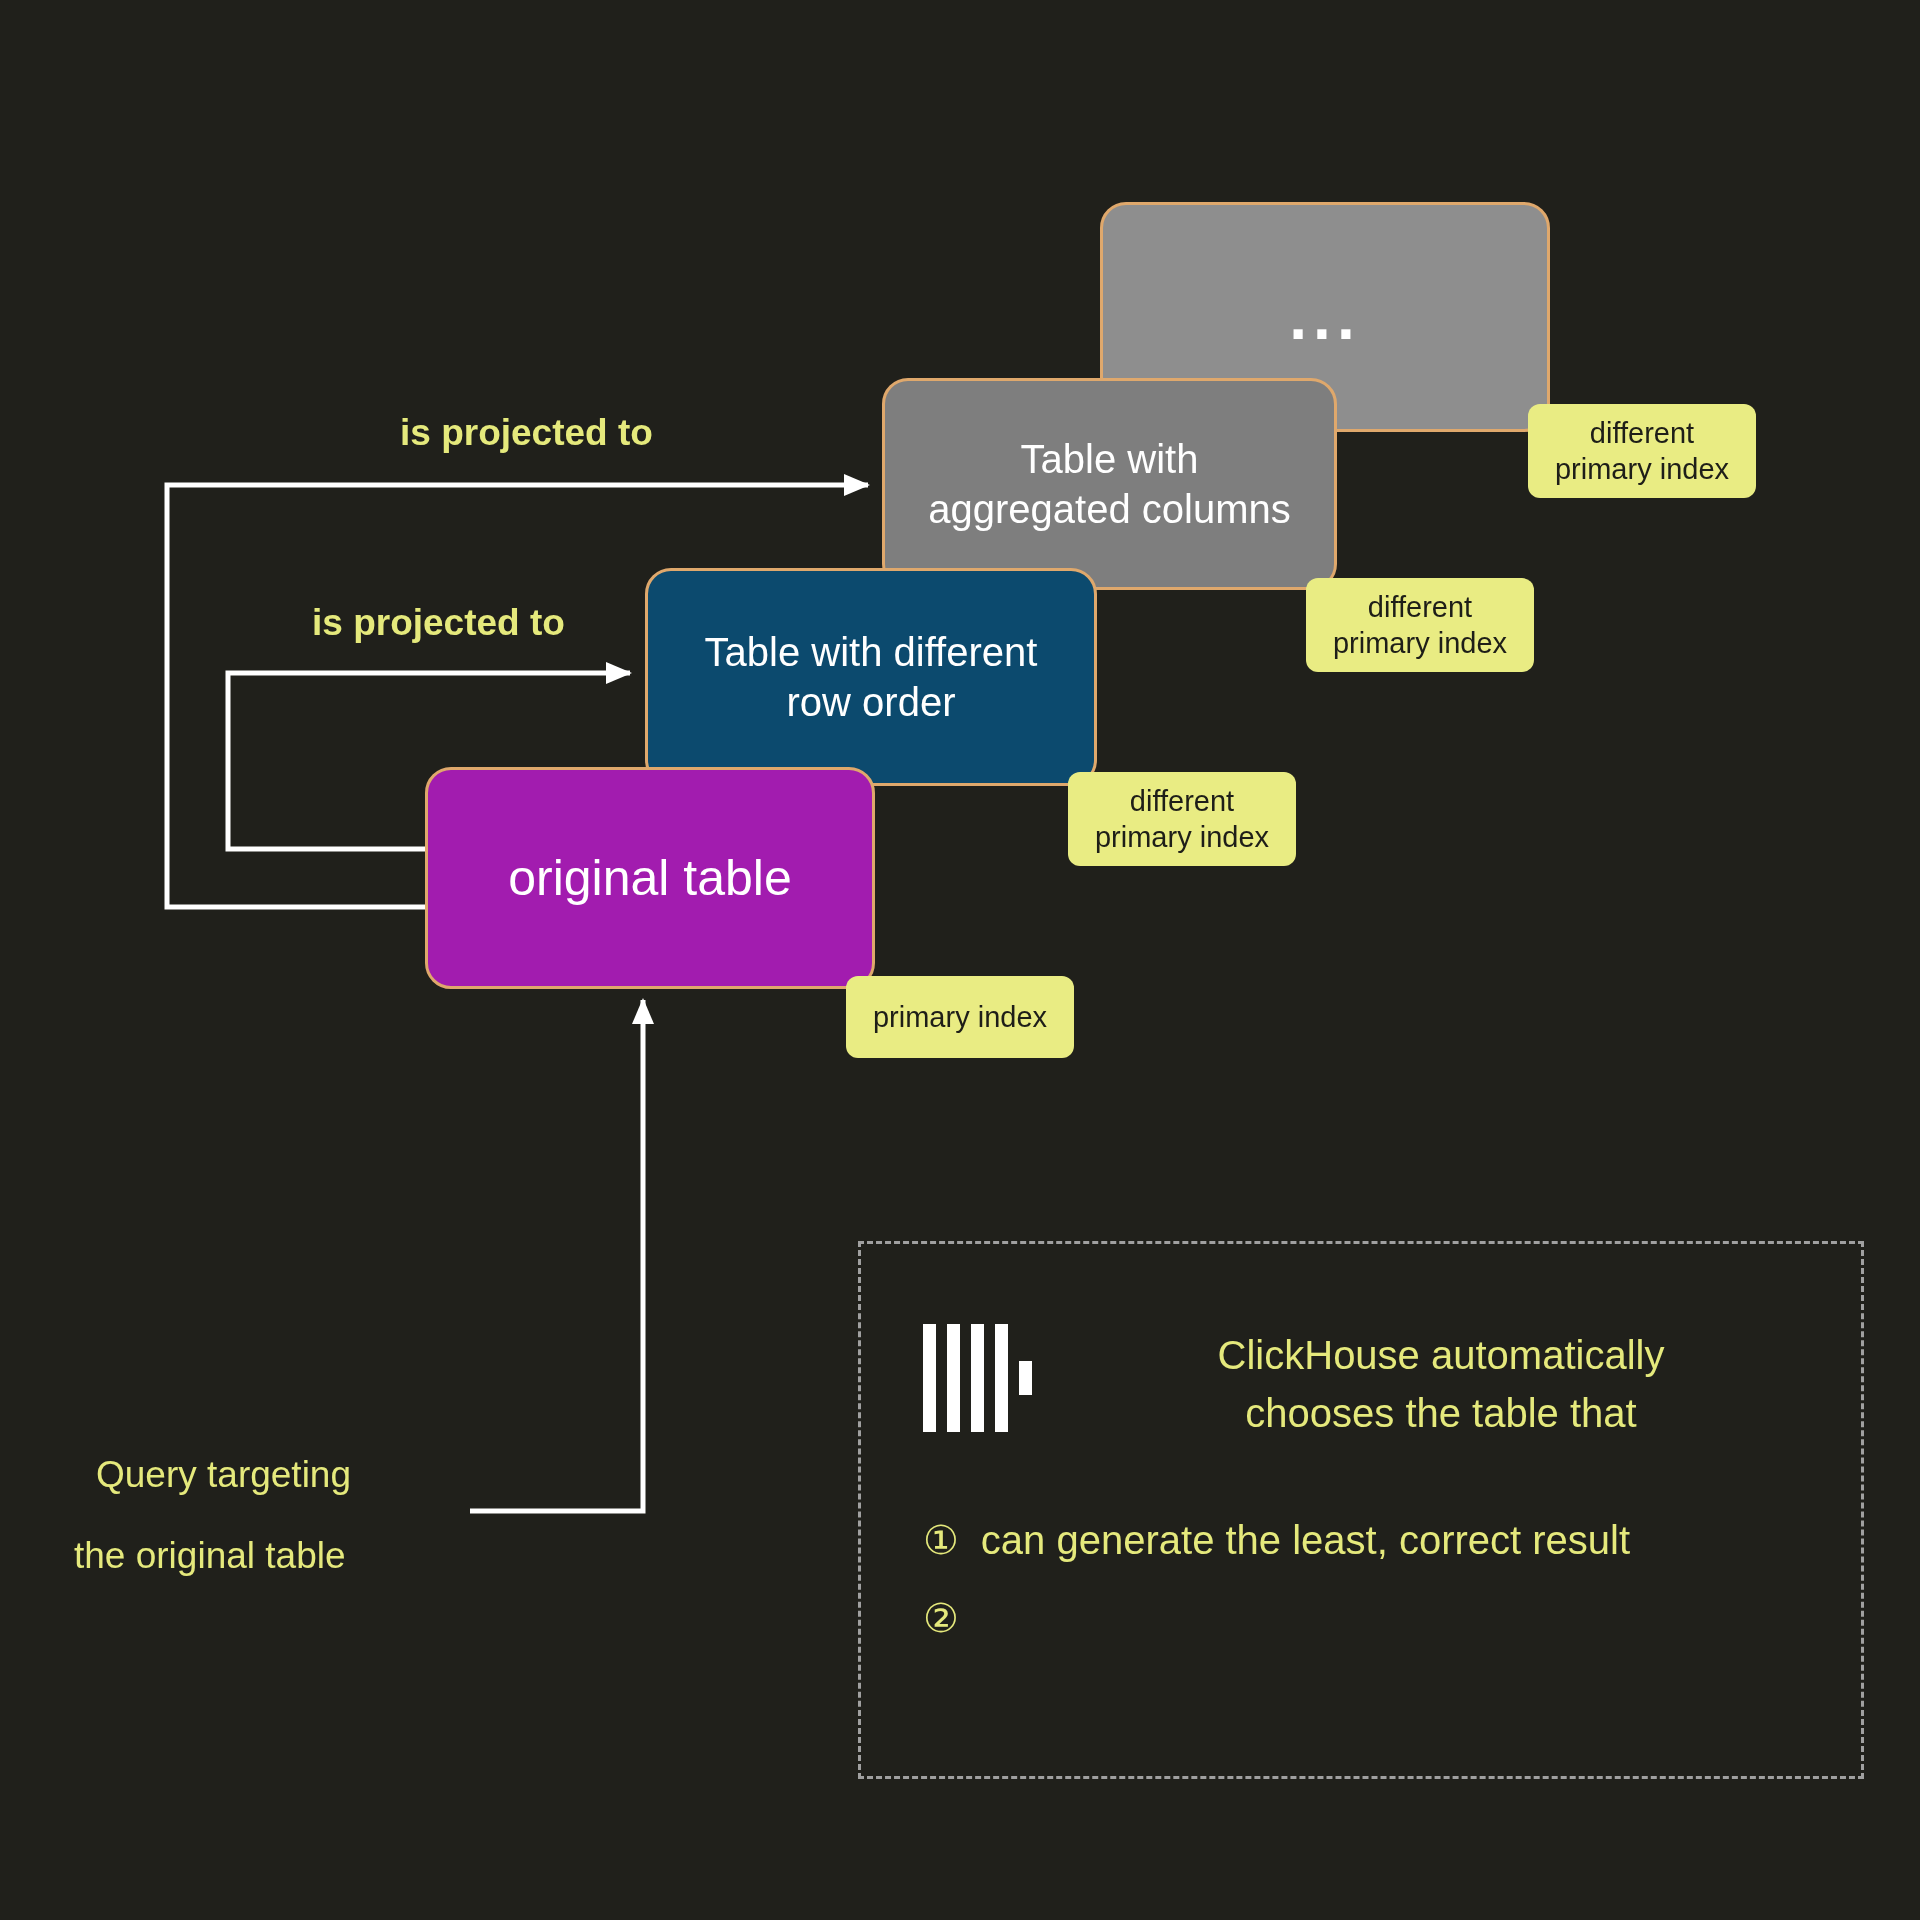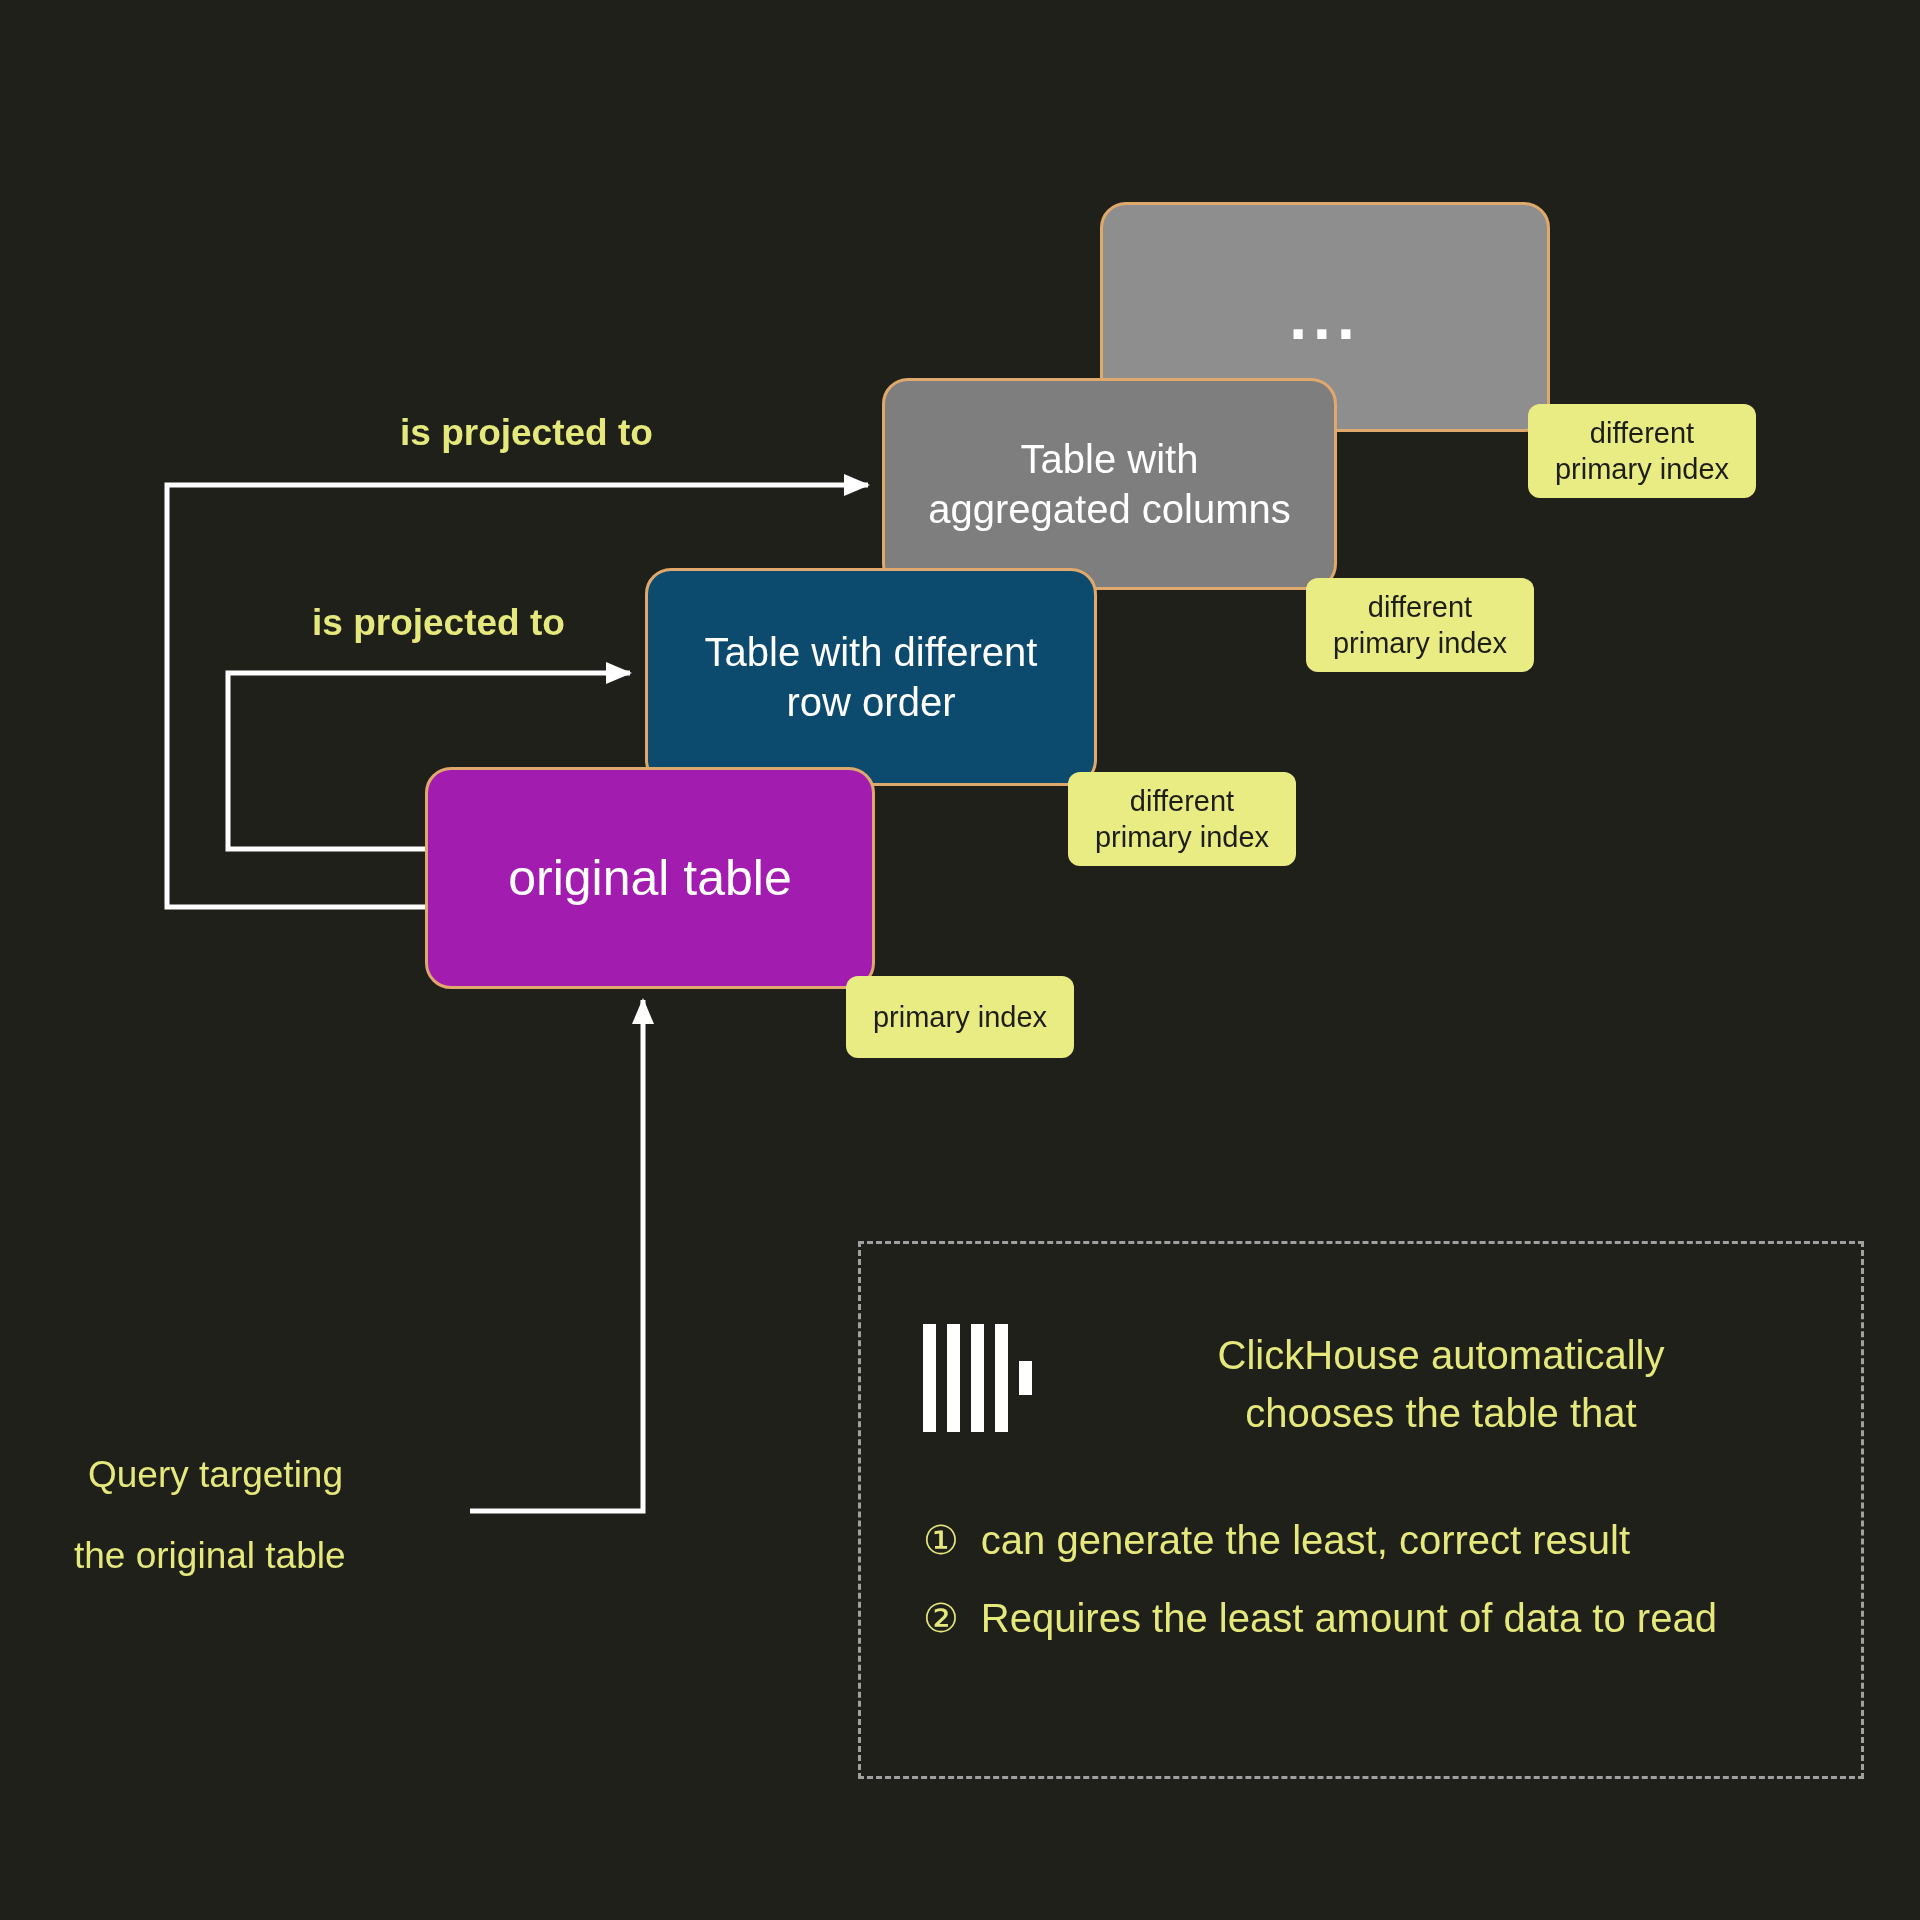--- a/index.html
+++ b/index.html
@@ -68,21 +68,21 @@
   .ylabel {
     position: absolute;
     color: #e5e97c;
     font-size: 37px;
     font-weight: 500;
     z-index: 6;
     white-space: nowrap;
   }
   .lbl-proj-top { left: 400px; top: 412px; font-weight: 600; }
   .lbl-proj-mid { left: 312px; top: 602px; font-weight: 600; }
-  .lbl-query-1  { left: 88px;  top: 1454px; }
+  .lbl-query-1  { left: 96px;  top: 1454px; }
   .lbl-query-2  { left: 74px;  top: 1535px; }
 
   
   svg.arrows { position: absolute; left: 0; top: 0; z-index: 1; }
 
   
   .panel {
     position: absolute;
     left: 858px;
     top: 1241px;
@@ -189,18 +189,17 @@
       <div>ClickHouse automatically</div>
       <div>chooses the table that</div>
     </div>
     <div class="panel-items">
       <div class="panel-item">
         <span class="item-num">①</span>
         <span class="item-text">can generate the least, correct result</span>
       </div>
       <div class="panel-item">
         <span class="item-num">②</span>
-        <span class="item-text">Requires the least amount of data to read</span>
       </div>
     </div>
   </div>
 
 </div>
 
 </body></html>

